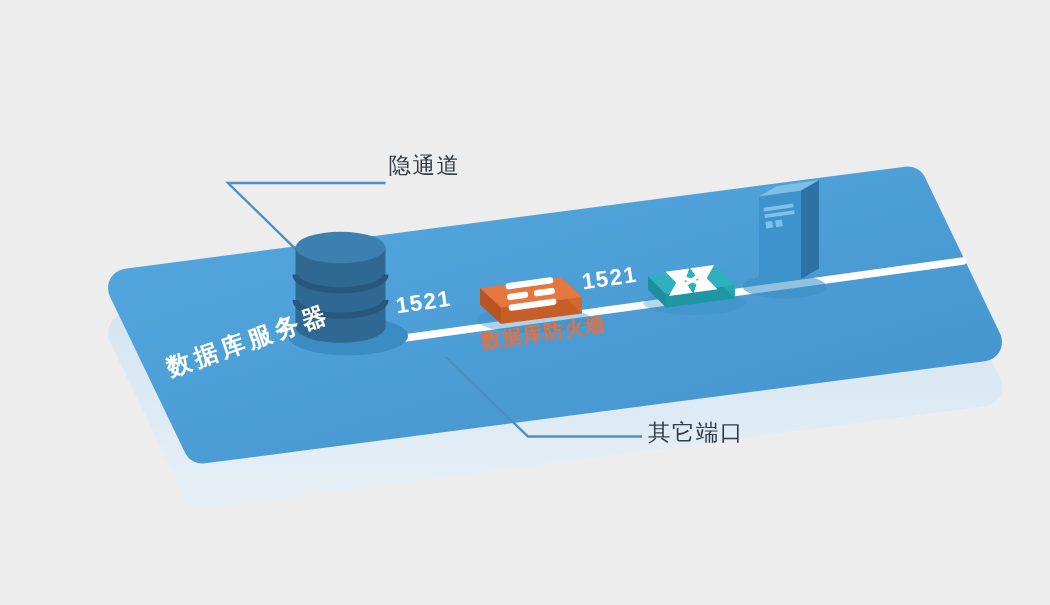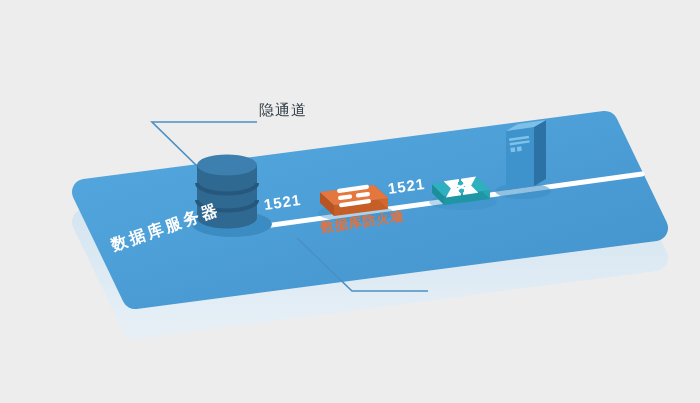--- a/index.html
+++ b/index.html
@@ -96,20 +96,21 @@
         <rect x="-10" y="-8" width="20" height="2.5"></rect>
         <rect x="-10" y="-3.5" width="20" height="2.5"></rect>
         <rect x="-10" y="1.5" width="4.5" height="4.5"></rect>
         <rect x="-3.5" y="1.5" width="4.5" height="4.5"></rect>
       </g>
     </g>
   </svg>
 
   <div class="lbl callout lbl-hidden-channel">隐通道</div>
 
+  <div class="lbl callout lbl-other-ports">其它端口</div>
 
   <div class="lbl port-num port-left">1521</div>
 
   <div class="lbl port-num port-right">1521</div>
 
   <div class="lbl lbl-firewall">数据库防火墙</div>
 
   <div class="lbl lbl-db-server">数据库服务器</div>
 
 </div>

